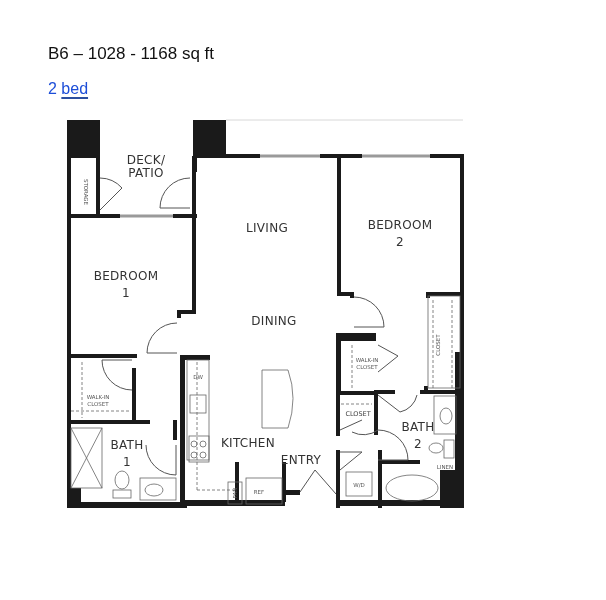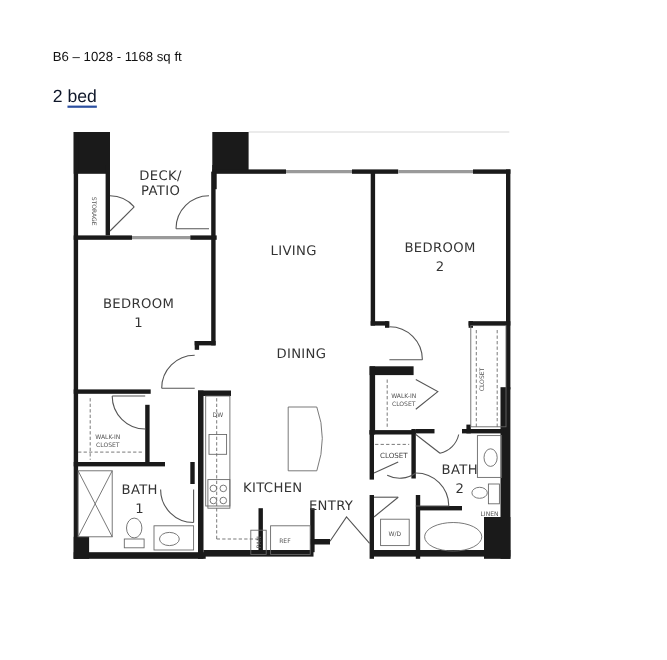--- a/index.html
+++ b/index.html
@@ -1,18 +1,18 @@
 <!DOCTYPE html>
 <html><head>
 <meta charset="utf-8">
 <style>
   html, body { margin:0; padding:0; background:#ffffff; }
   body { width:606px; height:600px; position:relative; overflow:hidden; font-family:"Liberation Sans", sans-serif; }
-  .title { position:absolute; left:48px; top:44px; font-size:12px; color:#111; font-family:"Liberation Sans", sans-serif; }
-  .subtitle { position:absolute; left:48px; top:80px; font-size:16px; color:#0f172a; font-family:"Liberation Sans", sans-serif; }
+  .title { position:absolute; left:48px; top:44px; font-size:17px; color:#111; font-family:"Liberation Sans", sans-serif; }
+  .subtitle { position:absolute; left:48px; top:80px; font-size:16px; color:#1d4ed8; font-family:"Liberation Sans", sans-serif; }
   .subtitle .bed { text-decoration:underline; text-decoration-color:#2b4fa0; text-decoration-thickness:2px; text-underline-offset:3px; }
   .plan { position:absolute; left:0; top:0; }
   .lbl { font-family:"DejaVu Sans", sans-serif; fill:#333; font-size:12px; letter-spacing:0.3px; }
   .lbl-sm { font-family:"DejaVu Sans", sans-serif; fill:#444; font-size:6.5px; }
   .lbl-xs { font-family:"DejaVu Sans", sans-serif; fill:#555; font-size:5.5px; }
 </style>
 </head>
 <body>
 
 <div class="title">B6 – 1028 - 1168 sq ft</div>

